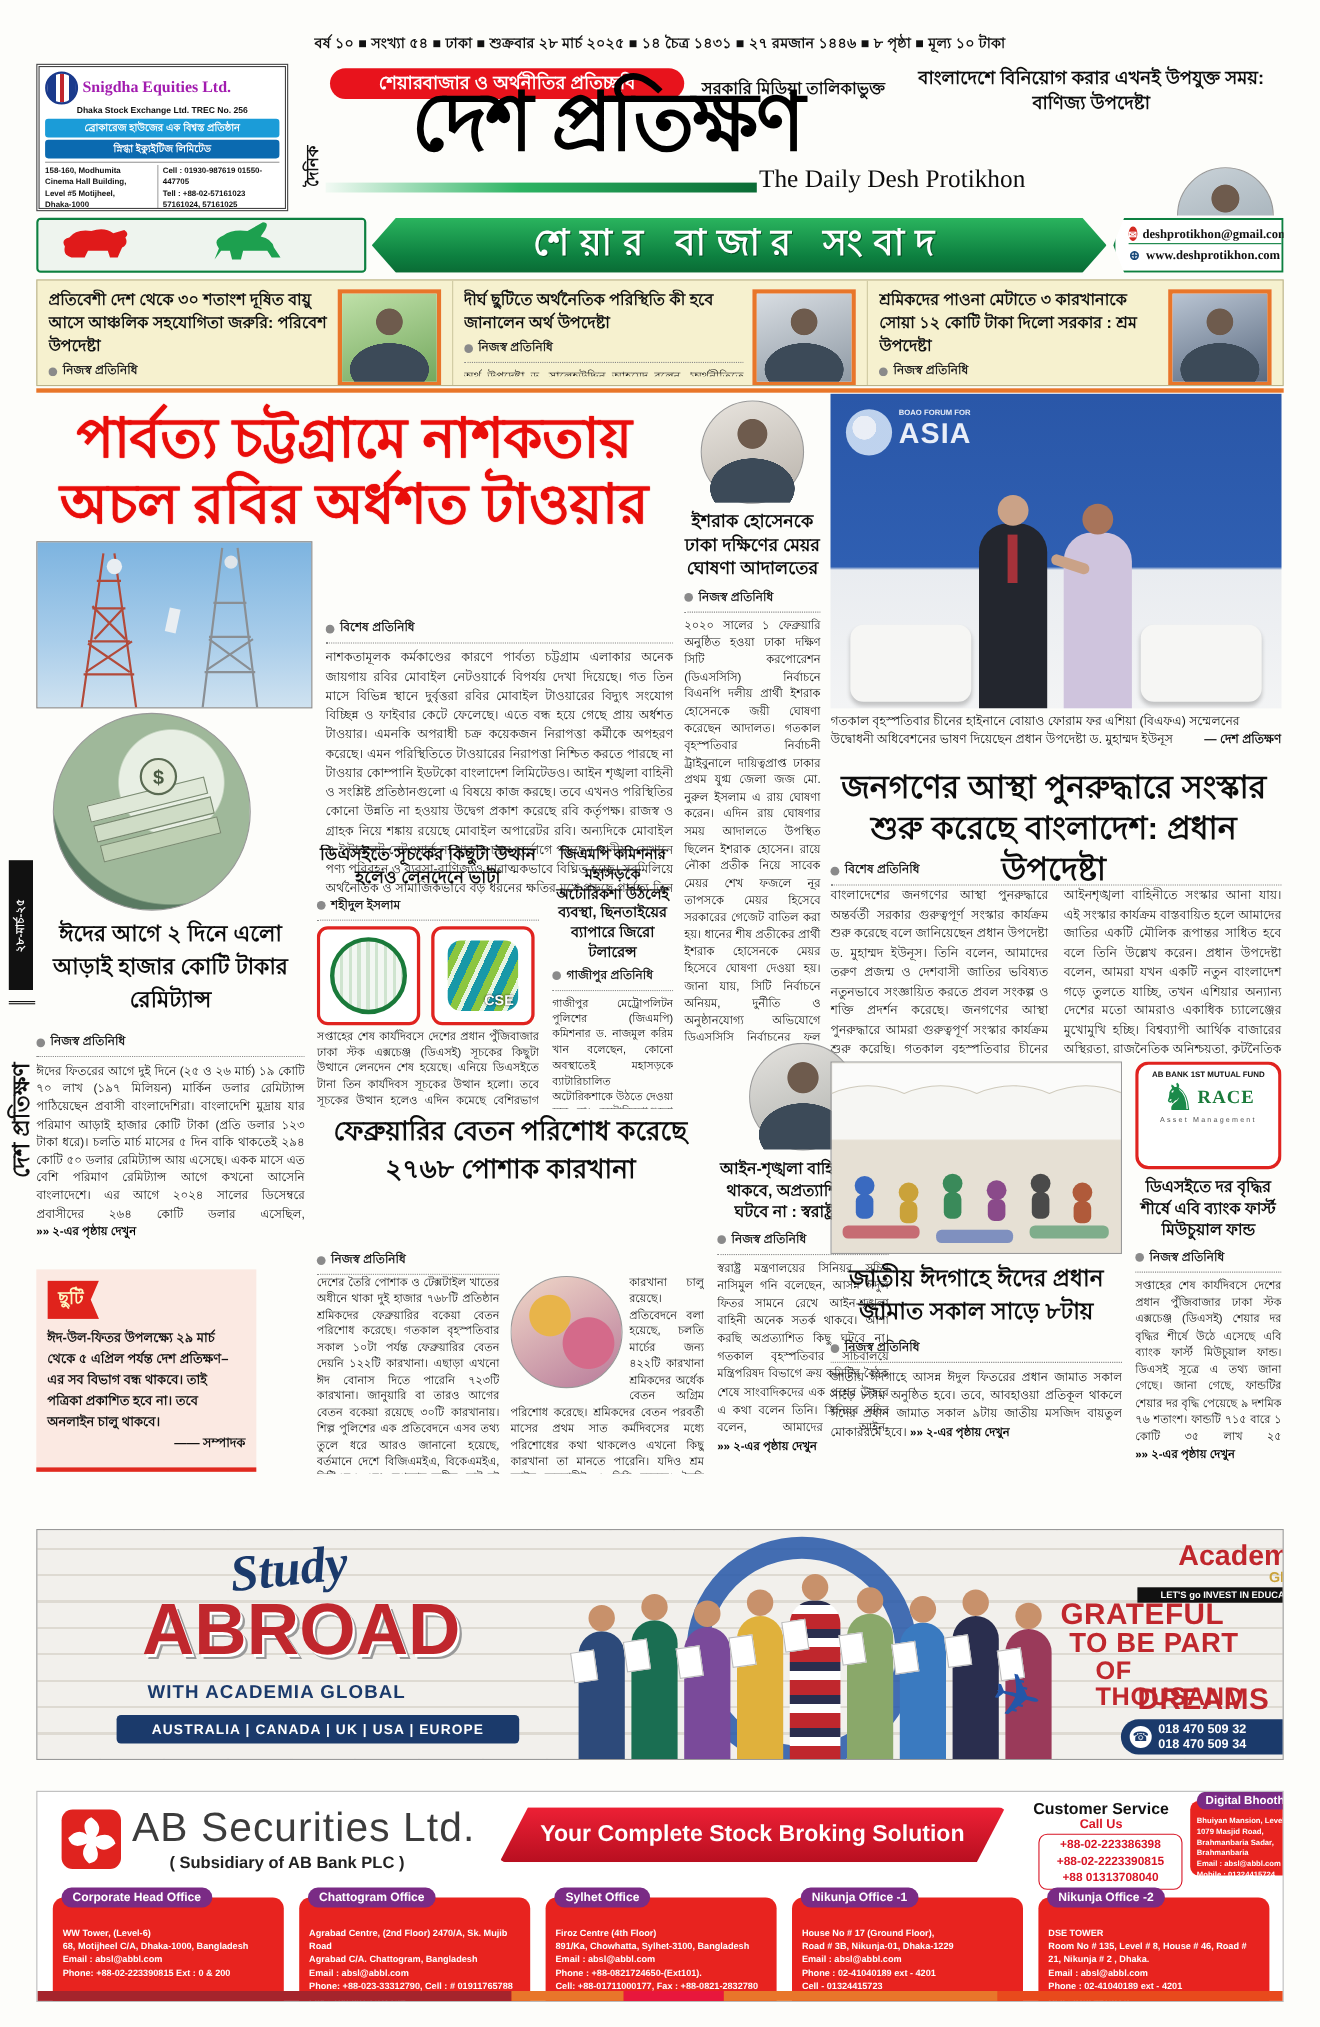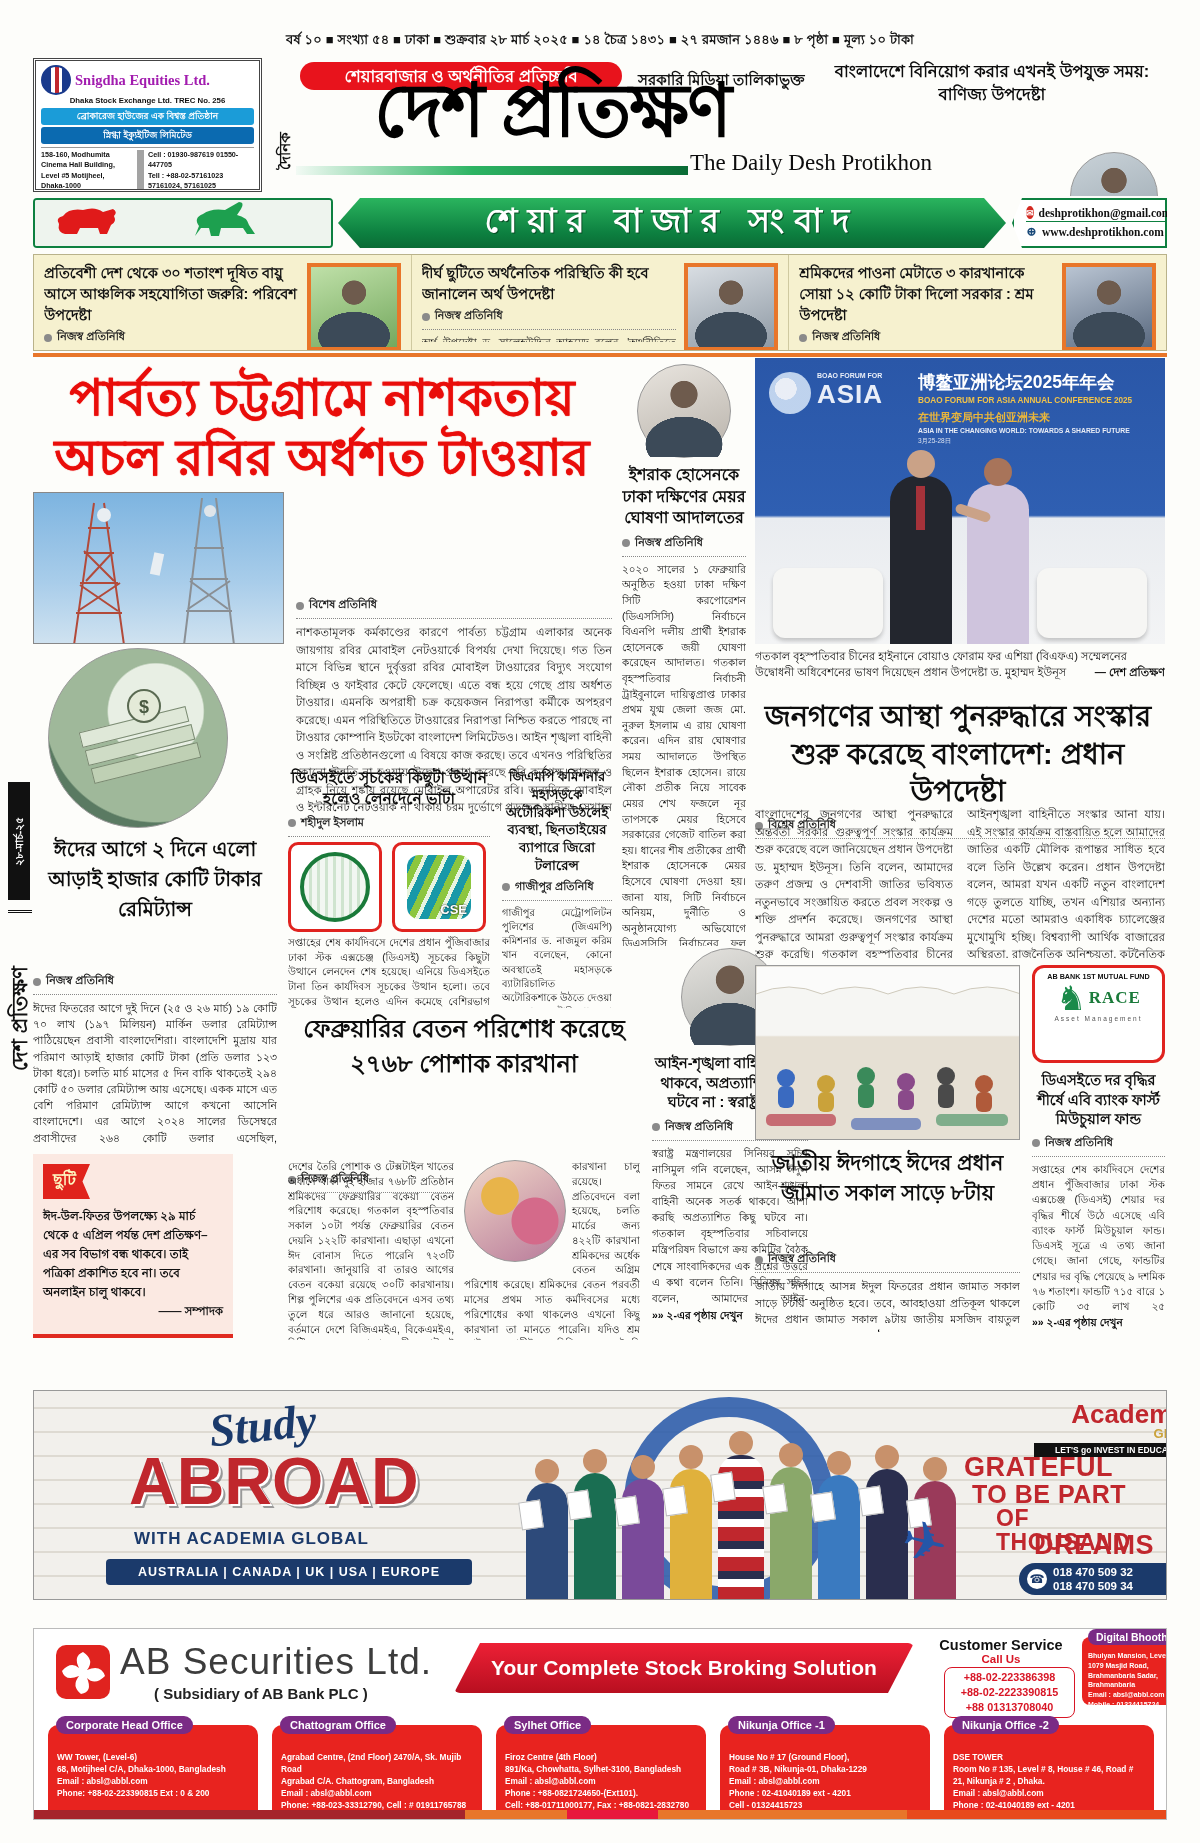--- a/index.html
+++ b/index.html
@@ -6,21 +6,21 @@
   #page{position:relative;width:1200px;height:1843px;background:#fdfdfa;margin:0 auto;
         font-family:"Liberation Sans","DejaVu Sans",sans-serif;color:#111;overflow:hidden;}
   .abs{position:absolute;box-sizing:border-box;}
   .ctr{text-align:center;}
   .jus{text-align:justify;}
   .clip{overflow:hidden;}
   
   .dateline{font-size:13px;font-weight:700;letter-spacing:.2px;}
   .hl-red{color:#e90d0a;font-weight:900;line-height:1.2;text-shadow:0 0 1px #e90d0a;}
   .hl{font-weight:800;color:#0d0d0d;line-height:1.35;}
-  .byline{font-size:11px;font-weight:700;color:#222;display:flex;align-items:center;gap:5px;margin-top:34px;}
+  .byline{font-size:11px;font-weight:700;color:#222;display:flex;align-items:center;gap:5px;}
   .bdot{width:8px;height:8px;border-radius:50%;background:#8a8a8a;display:inline-block;flex:0 0 auto;}
   .dotted{border-bottom:1.5px dotted #888;margin:3px 0 5px 0;}
   .body-txt{font-size:11.3px;line-height:1.55;color:#1c1c1c;}
   .more{font-weight:800;font-size:10.5px;white-space:nowrap;color:#000;}
   .serif{font-family:"Liberation Serif","DejaVu Serif",serif;}
   
   .ph{background:linear-gradient(160deg,#c9d2d8,#9aa7b0);}
   .sil{position:relative;}
   .sil:after{content:"";position:absolute;inset:0;
      background:radial-gradient(circle at 50% 32%,#6e5b4d 0 17%,rgba(0,0,0,0) 18%),
@@ -65,21 +65,21 @@
   <div class="abs clip" style="left:33px;top:58px;width:229px;height:134px;border:3px double #444;background:#fff;padding:4px 5px;">
     <div style="display:flex;gap:4px;align-items:center;">
       <span style="flex:0 0 26px;width:26px;height:26px;border-radius:50%;border:2px solid #1a3a8c;background:linear-gradient(90deg,#1a3a8c 30%,#fff 30% 45%,#c0272d 45% 60%,#fff 60% 75%,#1a3a8c 75%);"></span>
       <span class="serif" style="font-size:14.5px;font-weight:800;color:#a21caf;">Snigdha Equities Ltd.</span>
     </div>
     <div class="ctr" style="font-size:7.8px;font-weight:700;margin-top:1px;">Dhaka Stock Exchange Ltd. TREC No. 256</div>
     <div class="ctr" style="background:#1b9cd8;color:#fff;font-size:9px;font-weight:700;border-radius:3px;margin-top:3px;padding:1px 0;">ব্রোকারেজ হাউজের এক বিশ্বস্ত প্রতিষ্ঠান</div>
     <div class="ctr" style="background:#0b6ab0;color:#fff;font-size:9px;font-weight:700;border-radius:3px;margin-top:2px;padding:1px 0;">স্নিগ্ধা ইক্যুইটিজ লিমিটেড</div>
     <div style="display:flex;gap:4px;margin-top:3px;border-top:1px solid #999;padding-top:2px;">
       <div style="flex:1;font-size:7.2px;line-height:1.45;font-weight:600;">158-160, Modhumita Cinema Hall Building, Level #5 Motijheel, Dhaka-1000 Bangladesh.</div>
-      <div style="flex:1;font-size:7.2px;line-height:1.45;font-weight:700;border-left:7px solid #a3a3a3;padding-left:4px;margin-left:17px;">
+      <div style="flex:1;font-size:7.2px;line-height:1.45;font-weight:700;border-left:1px solid #a3a3a3;padding-left:4px;margin-left:17px;">
         <div>Cell : 01930-987619 01550-447705</div>
         <div>Tell : +88-02-57161023 57161024, 57161025</div>
         <div>E-mail : snigdhaequitiesltd@gmail.com</div>
       </div>
     </div>
   </div>
 
   <div class="abs ctr" style="left:300px;top:62px;width:322px;height:28px;background:#e8131c;color:#fff;font-size:16.5px;font-weight:800;border-radius:14px;line-height:28px;">শেয়ারবাজার ও অর্থনীতির প্রতিচ্ছবি</div>
   <div class="abs" style="left:638px;top:68px;width:190px;font-size:15px;font-weight:800;">সরকারি মিডিয়া তালিকাভুক্ত</div>
   <div class="abs" style="left:272px;top:96px;font-size:15px;font-weight:800;writing-mode:vertical-rl;transform:rotate(180deg);height:74px;">দৈনিক</div>
@@ -195,27 +195,20 @@
     <div class="jus" style="font-size:10.4px;line-height:1.5;">২০২০ সালের ১ ফেব্রুয়ারি অনুষ্ঠিত হওয়া ঢাকা দক্ষিণ সিটি করপোরেশন (ডিএসসিসি) নির্বাচনে বিএনপি দলীয় প্রার্থী ইশরাক হোসেনকে জয়ী ঘোষণা করেছেন আদালত। গতকাল বৃহস্পতিবার নির্বাচনী ট্রাইবুনালে দায়িত্বপ্রাপ্ত ঢাকার প্রথম যুগ্ম জেলা জজ মো. নুরুল ইসলাম এ রায় ঘোষণা করেন। এদিন রায় ঘোষণার সময় আদালতে উপস্থিত ছিলেন ইশরাক হোসেন। রায়ে নৌকা প্রতীক নিয়ে সাবেক মেয়র শেখ ফজলে নূর তাপসকে মেয়র হিসেবে সরকারের গেজেট বাতিল করা হয়। ধানের শীষ প্রতীকের প্রার্থী ইশরাক হোসেনকে মেয়র হিসেবে ঘোষণা দেওয়া হয়। জানা যায়, সিটি নির্বাচনে অনিয়ম, দুর্নীতি ও অনুষ্ঠানযোগ্য অভিযোগে ডিএসসিসি নির্বাচনের ফল বাতিল চেয়ে ২০২০ সালের ৩ মার্চ মামলা করেছিলেন ইশরাক হোসেন। মামলায় তৎকালীন প্রধান নির্বাচন কমিশনার (সিইসি) কে এম নূরুল হুদা, রিটার্নিং</div>
   </div>
 
   <div class="abs clip" style="left:755px;top:358px;width:410px;height:286px;background:linear-gradient(180deg,#2a57a8 0%,#2f5fb2 55%,#e9ecf0 56%,#f3f4f5 100%);">
     <div class="abs" style="left:14px;top:14px;width:150px;display:flex;align-items:flex-start;gap:6px;">
       <span style="width:42px;height:42px;border-radius:50%;background:radial-gradient(circle at 40% 40%,#fff 0 30%,#cfe0f5 31% 100%);display:inline-block;opacity:.9;"></span>
       <span style="color:#e9eef8;">
         <span style="font-size:7px;font-weight:700;display:block;">BOAO FORUM FOR</span>
         <span style="font-size:26px;font-weight:900;letter-spacing:1px;display:block;">ASIA</span>
       </span>
-    </div>
-    <div class="abs" style="right:12px;top:12px;width:235px;text-align:left;color:#fff;">
-      <div style="font-size:17.5px;font-weight:800;color:#fff;">博鳌亚洲论坛2025年年会</div>
-      <div style="font-size:8.2px;font-weight:800;color:#f0c24a;margin-top:2px;">BOAO FORUM FOR ASIA ANNUAL CONFERENCE 2025</div>
-      <div style="font-size:11px;font-weight:800;color:#e8b53c;margin-top:5px;">在世界变局中共创亚洲未来</div>
-      <div style="font-size:6.8px;font-weight:700;color:#e8ecf5;margin-top:2px;">ASIA IN THE CHANGING WORLD: TOWARDS A SHARED FUTURE</div>
-      <div style="font-size:6.5px;color:#d8e0f0;margin-top:3px;">3月25-28日</div>
     </div>
     <div class="abs" style="left:18px;bottom:6px;width:110px;height:70px;background:#f6f6f4;border-radius:12px;box-shadow:0 3px 4px rgba(0,0,0,.2);"></div>
     <div class="abs" style="right:18px;bottom:6px;width:110px;height:70px;background:#f6f6f4;border-radius:12px;box-shadow:0 3px 4px rgba(0,0,0,.2);"></div>
     <div class="abs" style="left:135px;bottom:0;width:62px;height:168px;background:#23262e;border-radius:26px 26px 0 0;">
       <span style="position:absolute;top:-26px;left:17px;width:28px;height:28px;border-radius:50%;background:#caa287;display:block;"></span>
       <span style="position:absolute;top:10px;left:26px;width:9px;height:44px;background:#a5323a;display:block;"></span>
     </div>
     <div class="abs" style="left:212px;bottom:0;width:62px;height:160px;background:#cfc4dd;border-radius:26px 26px 0 0;">
       <span style="position:absolute;top:-26px;left:17px;width:28px;height:28px;border-radius:50%;background:#a8745a;display:block;"></span>
       <span style="position:absolute;top:24px;left:-12px;width:36px;height:10px;background:#caa287;border-radius:5px;transform:rotate(18deg);display:block;"></span>

